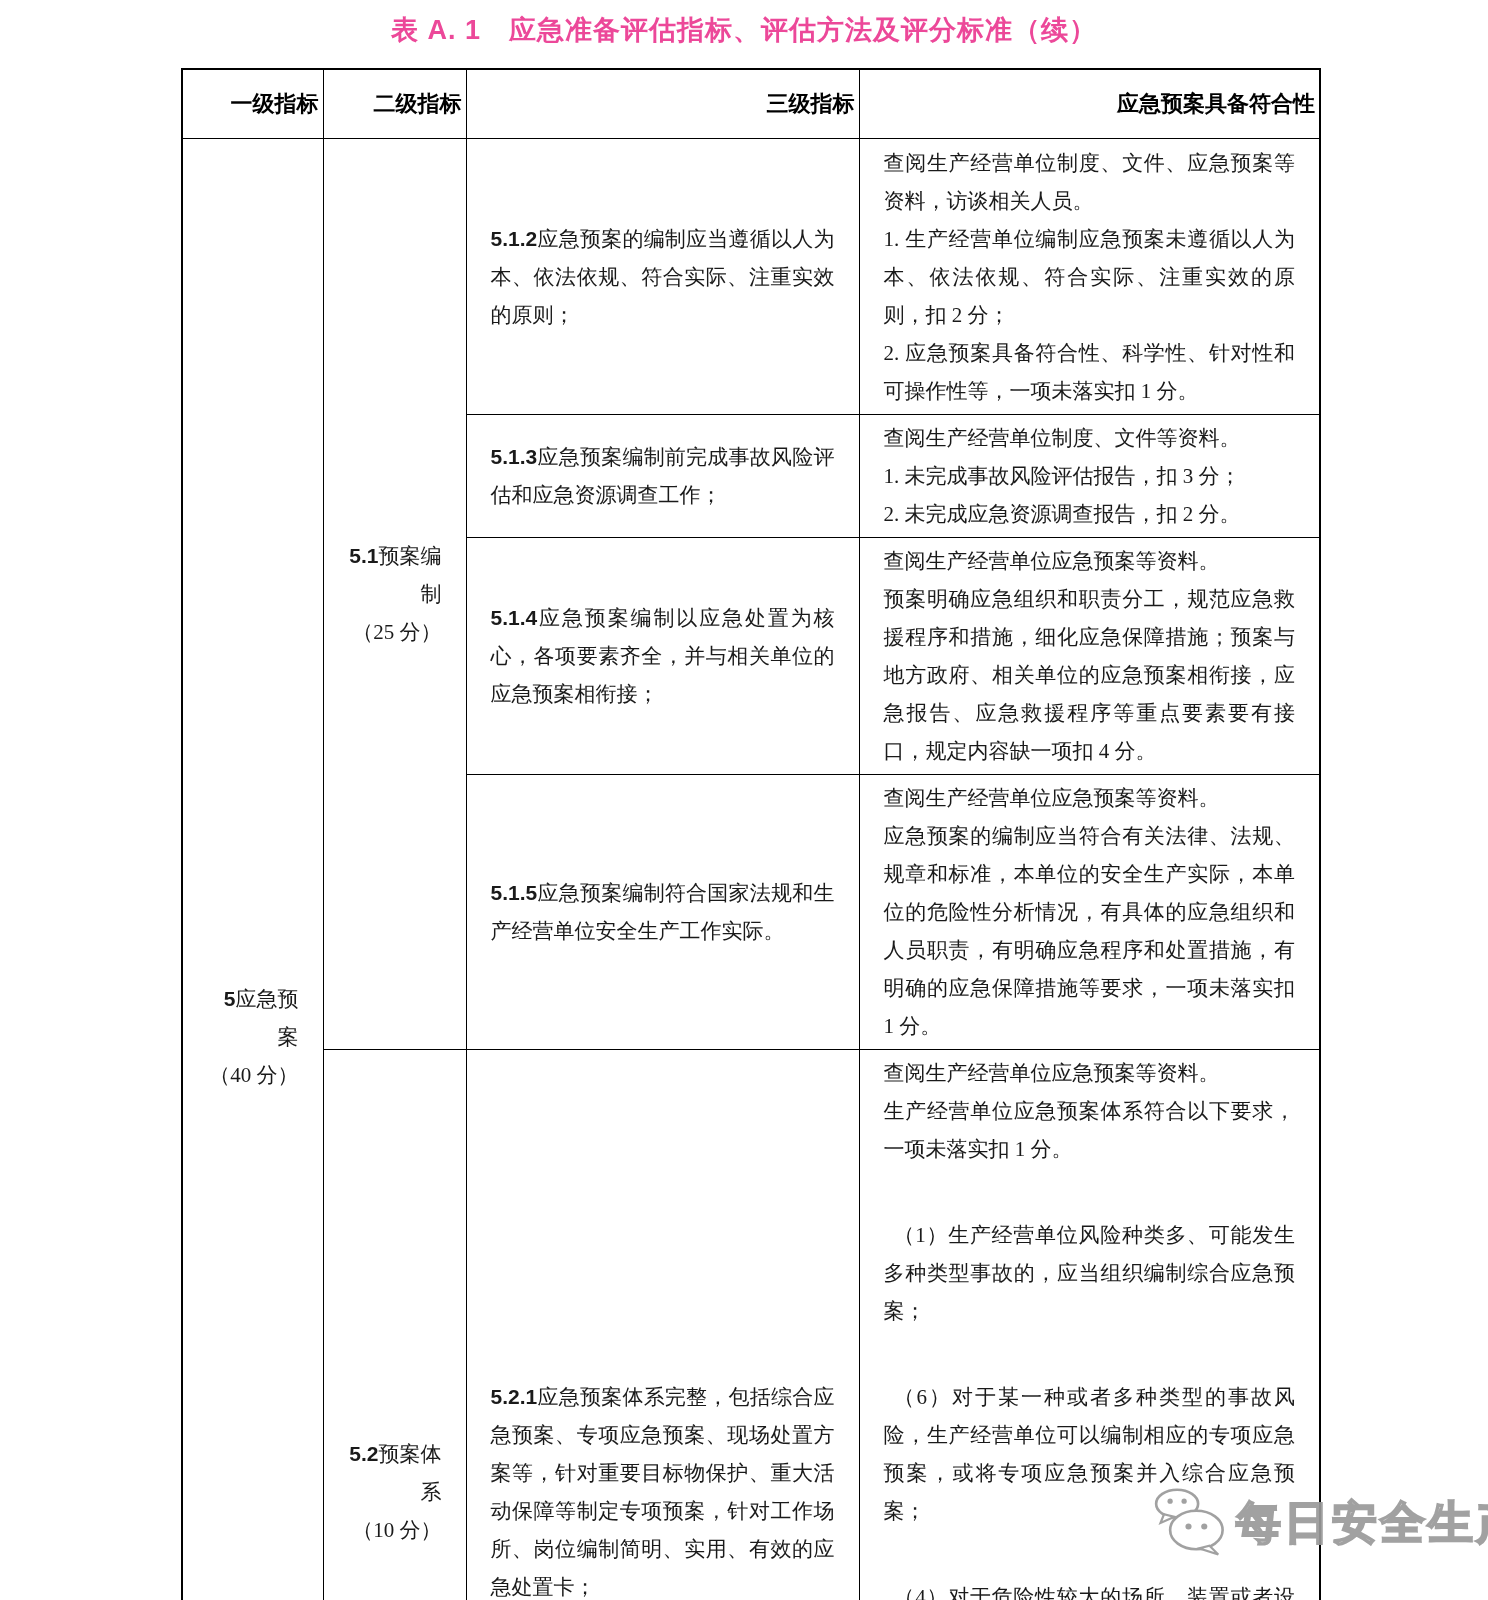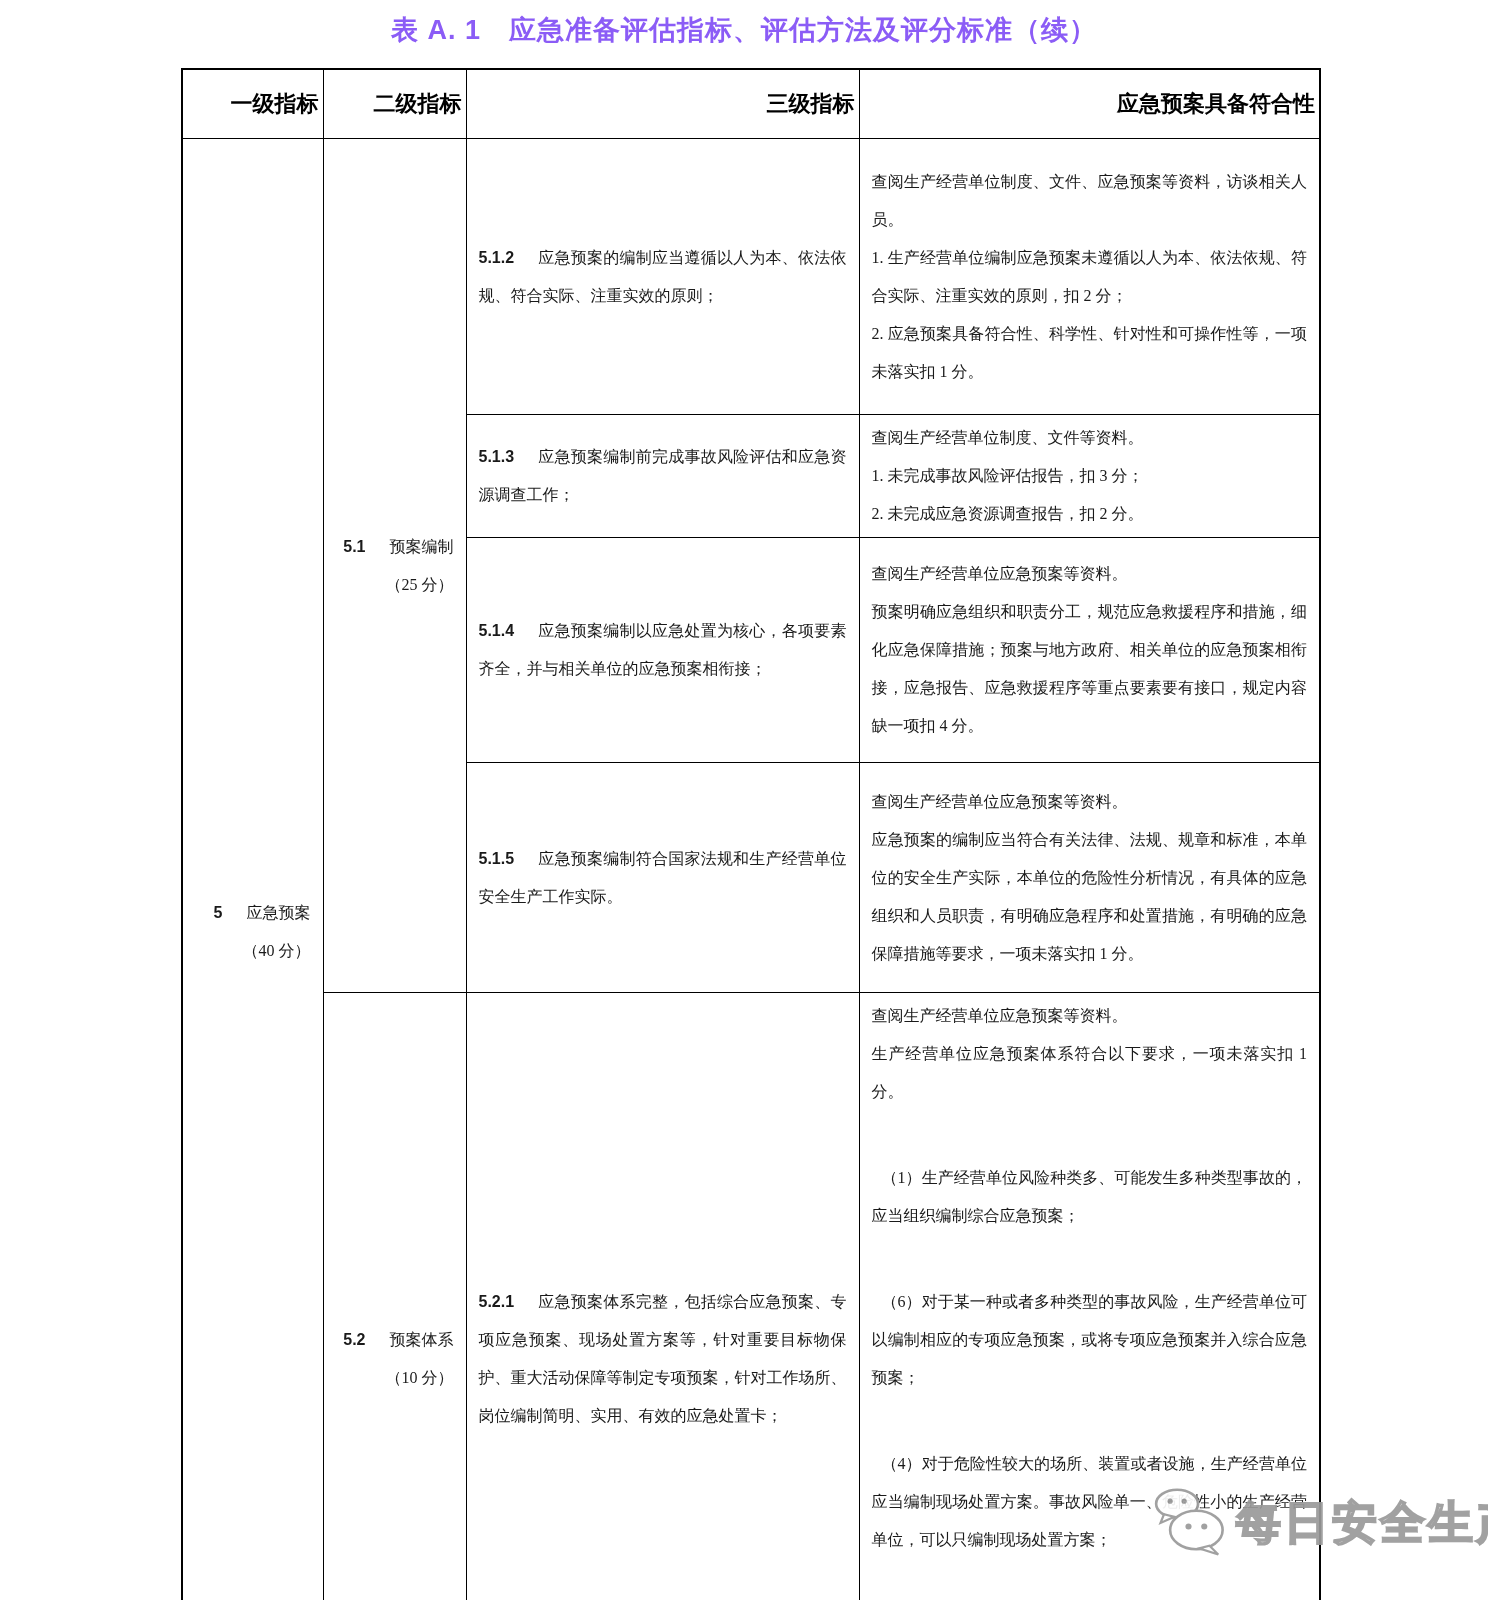--- a/index.html
+++ b/index.html
@@ -15,21 +15,21 @@
   .doc-title {
     position: absolute;
     top: 12px;
     left: 0;
     width: 100%;
     text-align: center;
     font-family: "Liberation Sans", sans-serif;
     font-weight: bold;
     font-size: 27px;
     letter-spacing: 1px;
-    color: #8b5cf6;
+    color: #ec4899;
   }
   table.eval-table {
     position: absolute;
     left: 181px;
     top: 68px;
     width: 1138px;
     border-collapse: collapse;
     table-layout: fixed;
     border: 2px solid #000;
     background: #fff;
@@ -46,36 +46,36 @@
   .eval-table th {
     height: 68px;
     font-family: "Liberation Sans", sans-serif;
     font-weight: bold;
     font-size: 22px;
     text-align: right;
     color: #000;
     padding: 0 4px;
   }
   .eval-table td {
-    font-size: 16px;
+    font-size: 21px;
     line-height: 38px;
-    padding: 4px 12px;
+    padding: 4px 24px;
     text-align: left;
   }
   tr.r1 { height: 276px; }
   tr.r2 { height: 117px; }
   tr.r3 { height: 225px; }
   tr.r4 { height: 230px; }
   tr.r5 { height: 592px; }
   td.lvl1 { padding-left: 24px; }
   .cell-line { margin: 0; text-align: right; }
   .num {
     font-family: "Liberation Sans", sans-serif;
     font-weight: bold;
-    margin-right: 24px;
+    margin-right: 0;
   }
   td.lvl3 p, td.method p {
     margin: 0;
     text-align: justify;
   }
   td.method p.indent { text-indent: 10px; margin-top: 48px; }
   .watermark {
     position: absolute;
     left: 1148px;
     top: 1488px;

